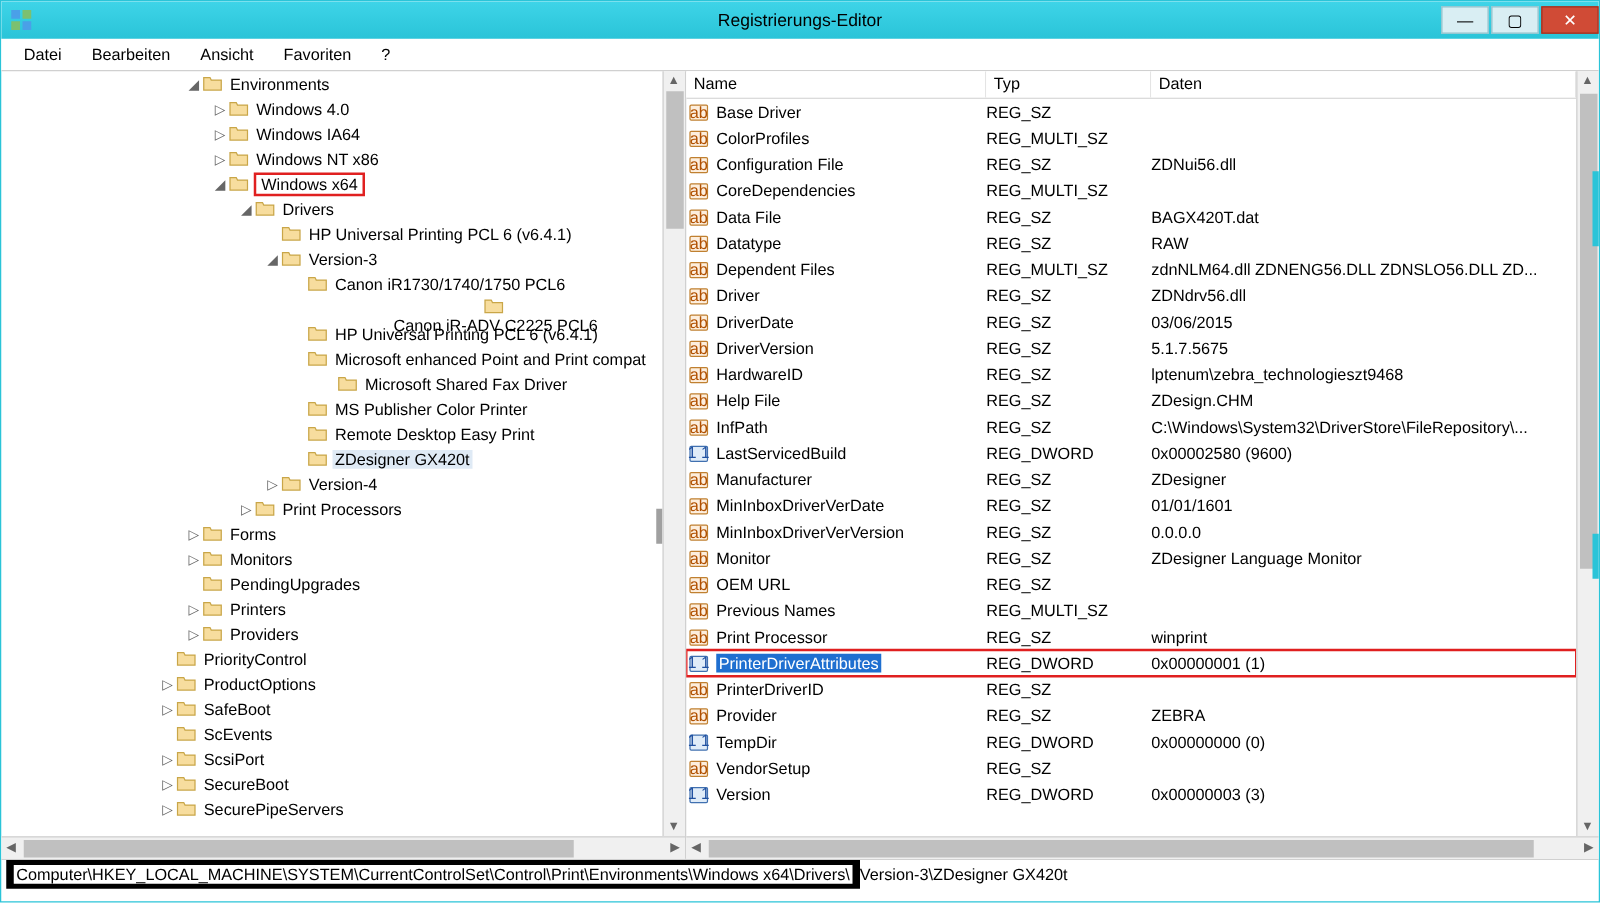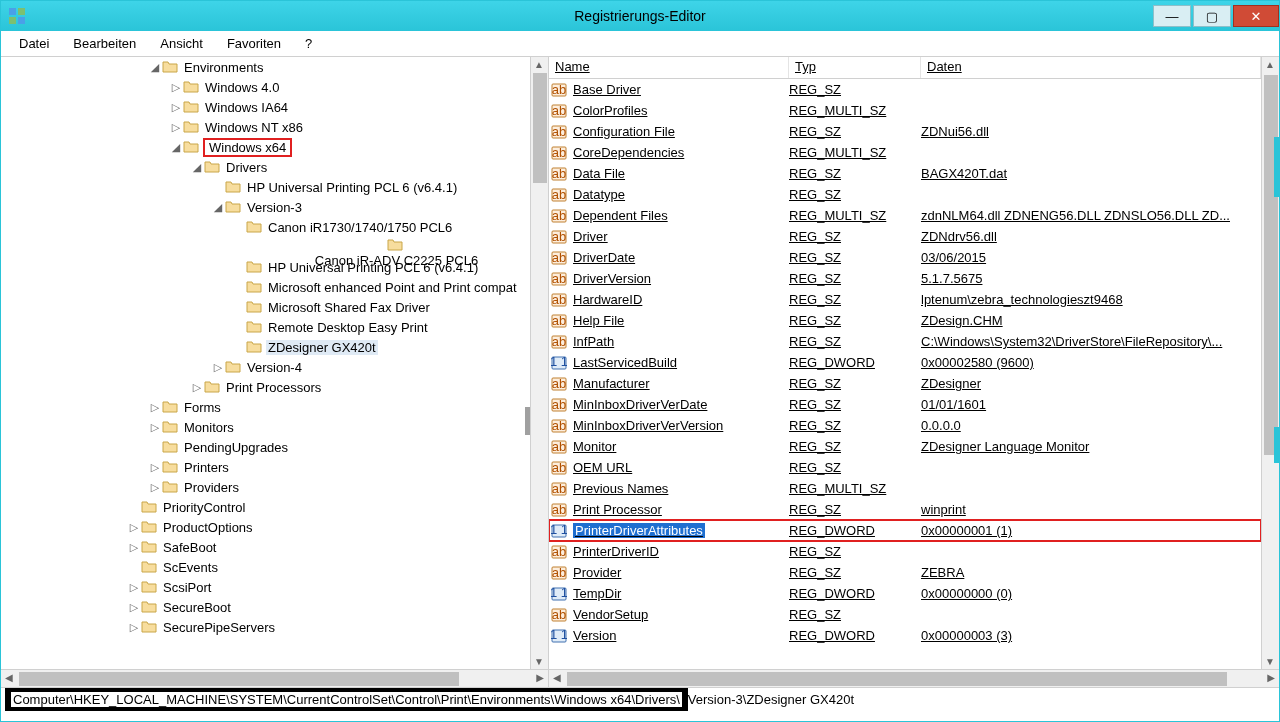--- a/index.html
+++ b/index.html
@@ -32,21 +32,21 @@
 .vscroll-l::before { content:"▲"; position:absolute; top:2px; left:3px; font-size:10px; color:#666;}
 .vscroll-l::after { content:"▼"; position:absolute; bottom:2px; left:3px; font-size:10px; color:#666;}
 .thumb-l { position:absolute; left:2px; width:14px; background:#c0c0c0; }
 
 .hscroll { height:18px; background:#f0f0f0; border-top:1px solid #d0d0d0; position:relative; }
 .hscroll .ar-l { position:absolute; left:4px; top:2px; font-size:10px; color:#666; }
 .hscroll .ar-r { position:absolute; right:4px; top:2px; font-size:10px; color:#666; }
 .hscroll .thumb { position:absolute; top:2px; height:14px; background:#c0c0c0; }
 
 .right-pane { flex:1; display:flex; flex-direction:column; min-height:0; }
-.rp-body { flex:1; display:flex; min-height:0;text-decoration:underline; }
+.rp-body { flex:1; display:flex; min-height:0; }
 .list { flex:1; overflow:hidden; position:relative; }
 .list-header { height:22px; display:flex; border-bottom:1px solid #d0d0d0; background:#fff; }
 .list-header .col { padding:2px 6px; border-right:1px solid #e4e4e4; background:#fff; }
 .col-name { width:240px; }
 .col-type { width:132px; }
 .col-data { flex:1; }
 
 .rows { }
 .row { display:flex; align-items:center; height:21px; }
 .row .ic { width:16px; height:16px; margin:0 4px 0 2px; display:flex; align-items:center; justify-content:flex-end; }
@@ -204,28 +204,37 @@
             </div>
             <div class="node" style="padding-left: 231px;">
               <span class="tw"></span>
               <span class="fold">
                 <svg width="16" height="16" viewBox="0 0 16 16">
                   <path d="M1 3h5l1 2h8v8H1z" fill="#f7dd9e" stroke="#c9a648"></path>
                 </svg>
               </span>
               <span class="lbl">Microsoft enhanced Point and Print compat</span>
             </div>
+            <div class="node" style="padding-left: 231px; margin-left: 24px;">
+              <span class="tw"></span>
+              <span class="fold">
+                <svg width="16" height="16" viewBox="0 0 16 16">
+                  <path d="M1 3h5l1 2h8v8H1z" fill="#f7dd9e" stroke="#c9a648"></path>
+                </svg>
+              </span>
+              <span class="lbl">Microsoft Shared Fax Driver</span>
+            </div>
             <div class="node" style="padding-left: 231px;">
               <span class="tw"></span>
               <span class="fold">
                 <svg width="16" height="16" viewBox="0 0 16 16">
                   <path d="M1 3h5l1 2h8v8H1z" fill="#f7dd9e" stroke="#c9a648"></path>
                 </svg>
               </span>
-              <span class="lbl">Microsoft Shared Fax Driver</span>
+              <span class="lbl">MS Publisher Color Printer</span>
             </div>
             <div class="node" style="padding-left: 231px;">
               <span class="tw"></span>
               <span class="fold">
                 <svg width="16" height="16" viewBox="0 0 16 16">
                   <path d="M1 3h5l1 2h8v8H1z" fill="#f7dd9e" stroke="#c9a648"></path>
                 </svg>
               </span>
               <span class="lbl">Remote Desktop Easy Print</span>
             </div>
@@ -444,20 +453,21 @@
             </div>
             <div class="row">
               <span class="ic sz">
                 <svg width="16" height="16" viewBox="0 0 16 16">
                   <rect x="1" y="2" width="14" height="12" rx="1"></rect>
                   <text x="8" y="12" font-size="8" text-anchor="middle" fill="#b05000">ab</text>
                 </svg>
               </span>
               <span class="nm"><span>Datatype</span></span>
               <span class="tp">REG_SZ</span>
+              <span class="dt">RAW</span>
             </div>
             <div class="row">
               <span class="ic sz">
                 <svg width="16" height="16" viewBox="0 0 16 16">
                   <rect x="1" y="2" width="14" height="12" rx="1"></rect>
                   <text x="8" y="12" font-size="8" text-anchor="middle" fill="#b05000">ab</text>
                 </svg>
               </span>
               <span class="nm"><span>Dependent Files</span></span>
               <span class="tp">REG_MULTI_SZ</span>

